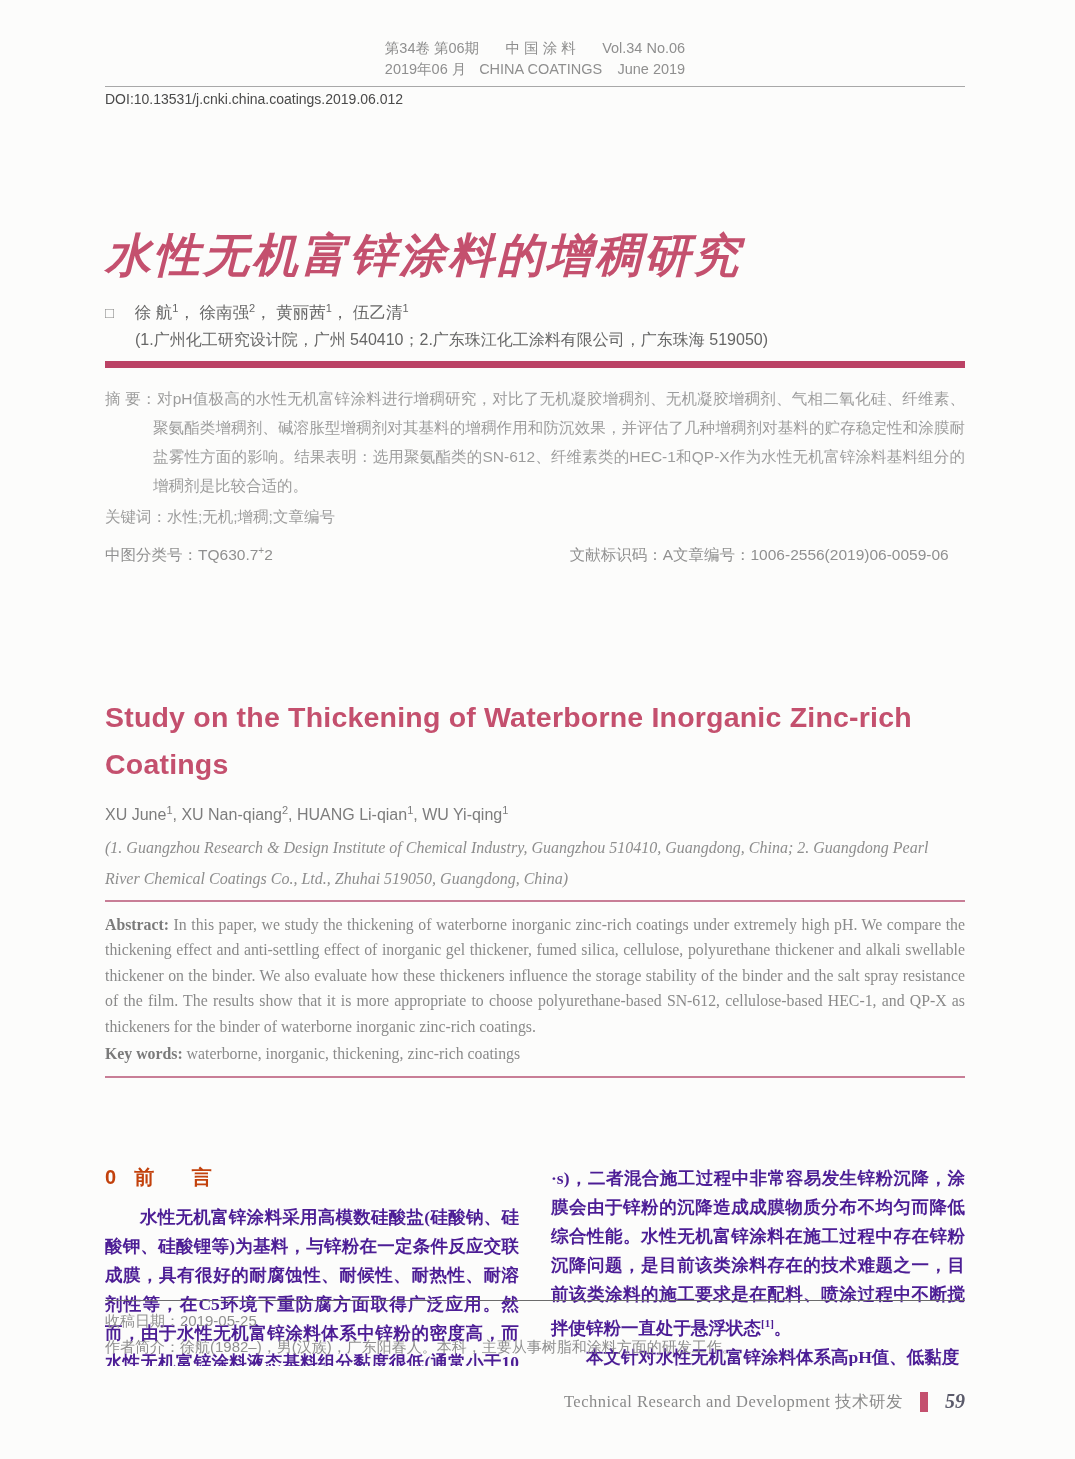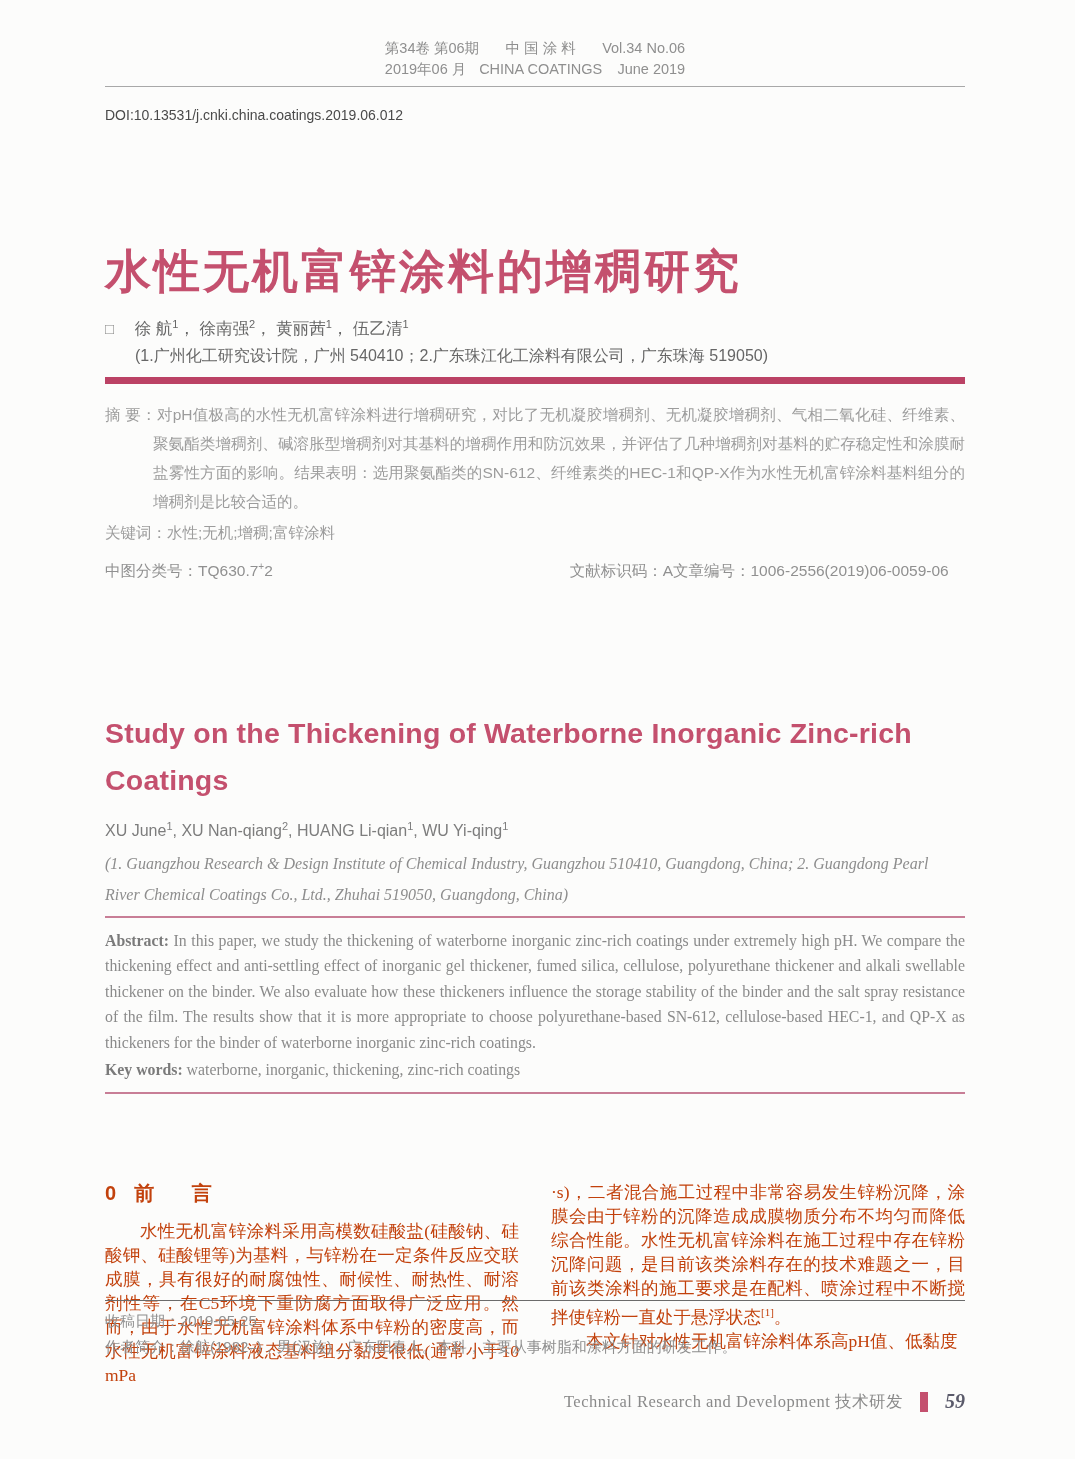--- a/index.html
+++ b/index.html
@@ -16,27 +16,28 @@
 
   
   .jheader {
     display:flex; justify-content:center; align-items:flex-end;
     padding-top:38px; padding-bottom:6px;
     border-bottom:1px solid #a8a8a8;
     color:#8f8f8f; font-size:14.5px; line-height:21px;
   }
   .jheader .c { text-align:center; }
   .jheader .r { text-align:right; }
-  .doi { margin-top:20px; font-size:14px; color:#4a4a4a; }
+  .doi { margin-top:4px; font-size:14px; color:#4a4a4a; }
 
   
   .cn-title {
     margin-top:118px;
     font-size:46px; font-weight:800; letter-spacing:3px;
     color:#c4506e;
+    font-style:italic;
   }
   .cn-authors { margin-top:14px; font-size:16.5px; color:#666; }
   .cn-authors .marker { color:#888; margin-right:16px; font-size:15px; }
   .cn-authors sup { font-size:11px; color:#666; }
   .cn-affil { margin-top:6px; padding-left:30px; font-size:16px; color:#666; }
   .thick-bar { margin-top:10px; height:7px; background:#b8436484; background:#bb4265; }
 
   
   .cn-abs {
     margin-top:16px; color:#9c9c9c; font-size:15.5px; line-height:29px;
@@ -73,22 +74,23 @@
   }
   .pink-rule2 { margin-top:9px; height:2px; background:#c87e96; }
 
   
   .body-sec { margin-top:86px; display:flex; gap:32px; height:202px; overflow:hidden; }
   .col { width:414px; }
   .sec-head { color:#c2410c; font-size:20px; font-weight:800; margin-bottom:12px; }
   .sec-head .num { margin-right:18px; }
   .sec-head .txt { letter-spacing:16px; }
   .col p {
-    font-size:17.5px; line-height:24px; color:#c2410c; text-align:justify;
+    font-size:17.5px; line-height:29px; color:#4c1d95; text-align:justify;
     font-family:"Liberation Serif","DejaVu Serif",serif;
+    font-weight:bold;
   }
   .col p.ind { text-indent:2em; }
   .col sup { font-size:11px; }
 
   
   .footnote {
     position:absolute; left:105px; right:110px; top:1300px;
     border-top:1.5px solid #6b6b6b; padding-top:7px;
     font-size:15px; line-height:26px; color:#8f8f8f;
   }
@@ -130,21 +132,21 @@
       <span class="marker">□</span>
       <span><span>徐  航</span><sup>1</sup><span>，</span></span>
       <span><span>徐南强</span><sup>2</sup><span>，</span></span>
       <span><span>黄丽茜</span><sup>1</sup><span>，</span></span>
       <span><span>伍乙清</span><sup>1</sup><span></span></span>
     </div>
     <div class="cn-affil">(1.广州化工研究设计院，广州  540410；2.广东珠江化工涂料有限公司，广东珠海  519050)</div>
     <div class="thick-bar"></div>
 
     <p class="cn-abs"><span>摘  要：</span><span>对pH值极高的水性无机富锌涂料进行增稠研究，对比了无机凝胶增稠剂、无机凝胶增稠剂、气相二氧化硅、纤维素、聚氨酯类增稠剂、碱溶胀型增稠剂对其基料的增稠作用和防沉效果，并评估了几种增稠剂对基料的贮存稳定性和涂膜耐盐雾性方面的影响。结果表明：选用聚氨酯类的SN-612、纤维素类的HEC-1和QP-X作为水性无机富锌涂料基料组分的增稠剂是比较合适的。</span></p>
-    <p class="cn-kw"><span>关键词：</span><span>水性;无机;增稠;富锌涂料</span></p>
+    <p class="cn-kw"><span>关键词：</span><span>水性;无机;增稠;文章编号</span></p>
     <div class="cn-meta">
       <span class="m1"><span>中图分类号：</span><span>TQ630.7</span><sup>+</sup><span>2</span></span>
       <span class="m2"><span>文献标识码：</span><span>A</span></span>
       <span class="m3"><span>文章编号：</span><span>1006-2556(2019)06-0059-06</span></span>
     </div>
 
     <h2 class="en-title">Study on the Thickening of Waterborne Inorganic Zinc-rich Coatings</h2>
     <div class="en-authors">
       <span><span>XU June</span><sup>1</sup><span>, </span></span>
       <span><span>XU Nan-qiang</span><sup>2</sup><span>, </span></span>

